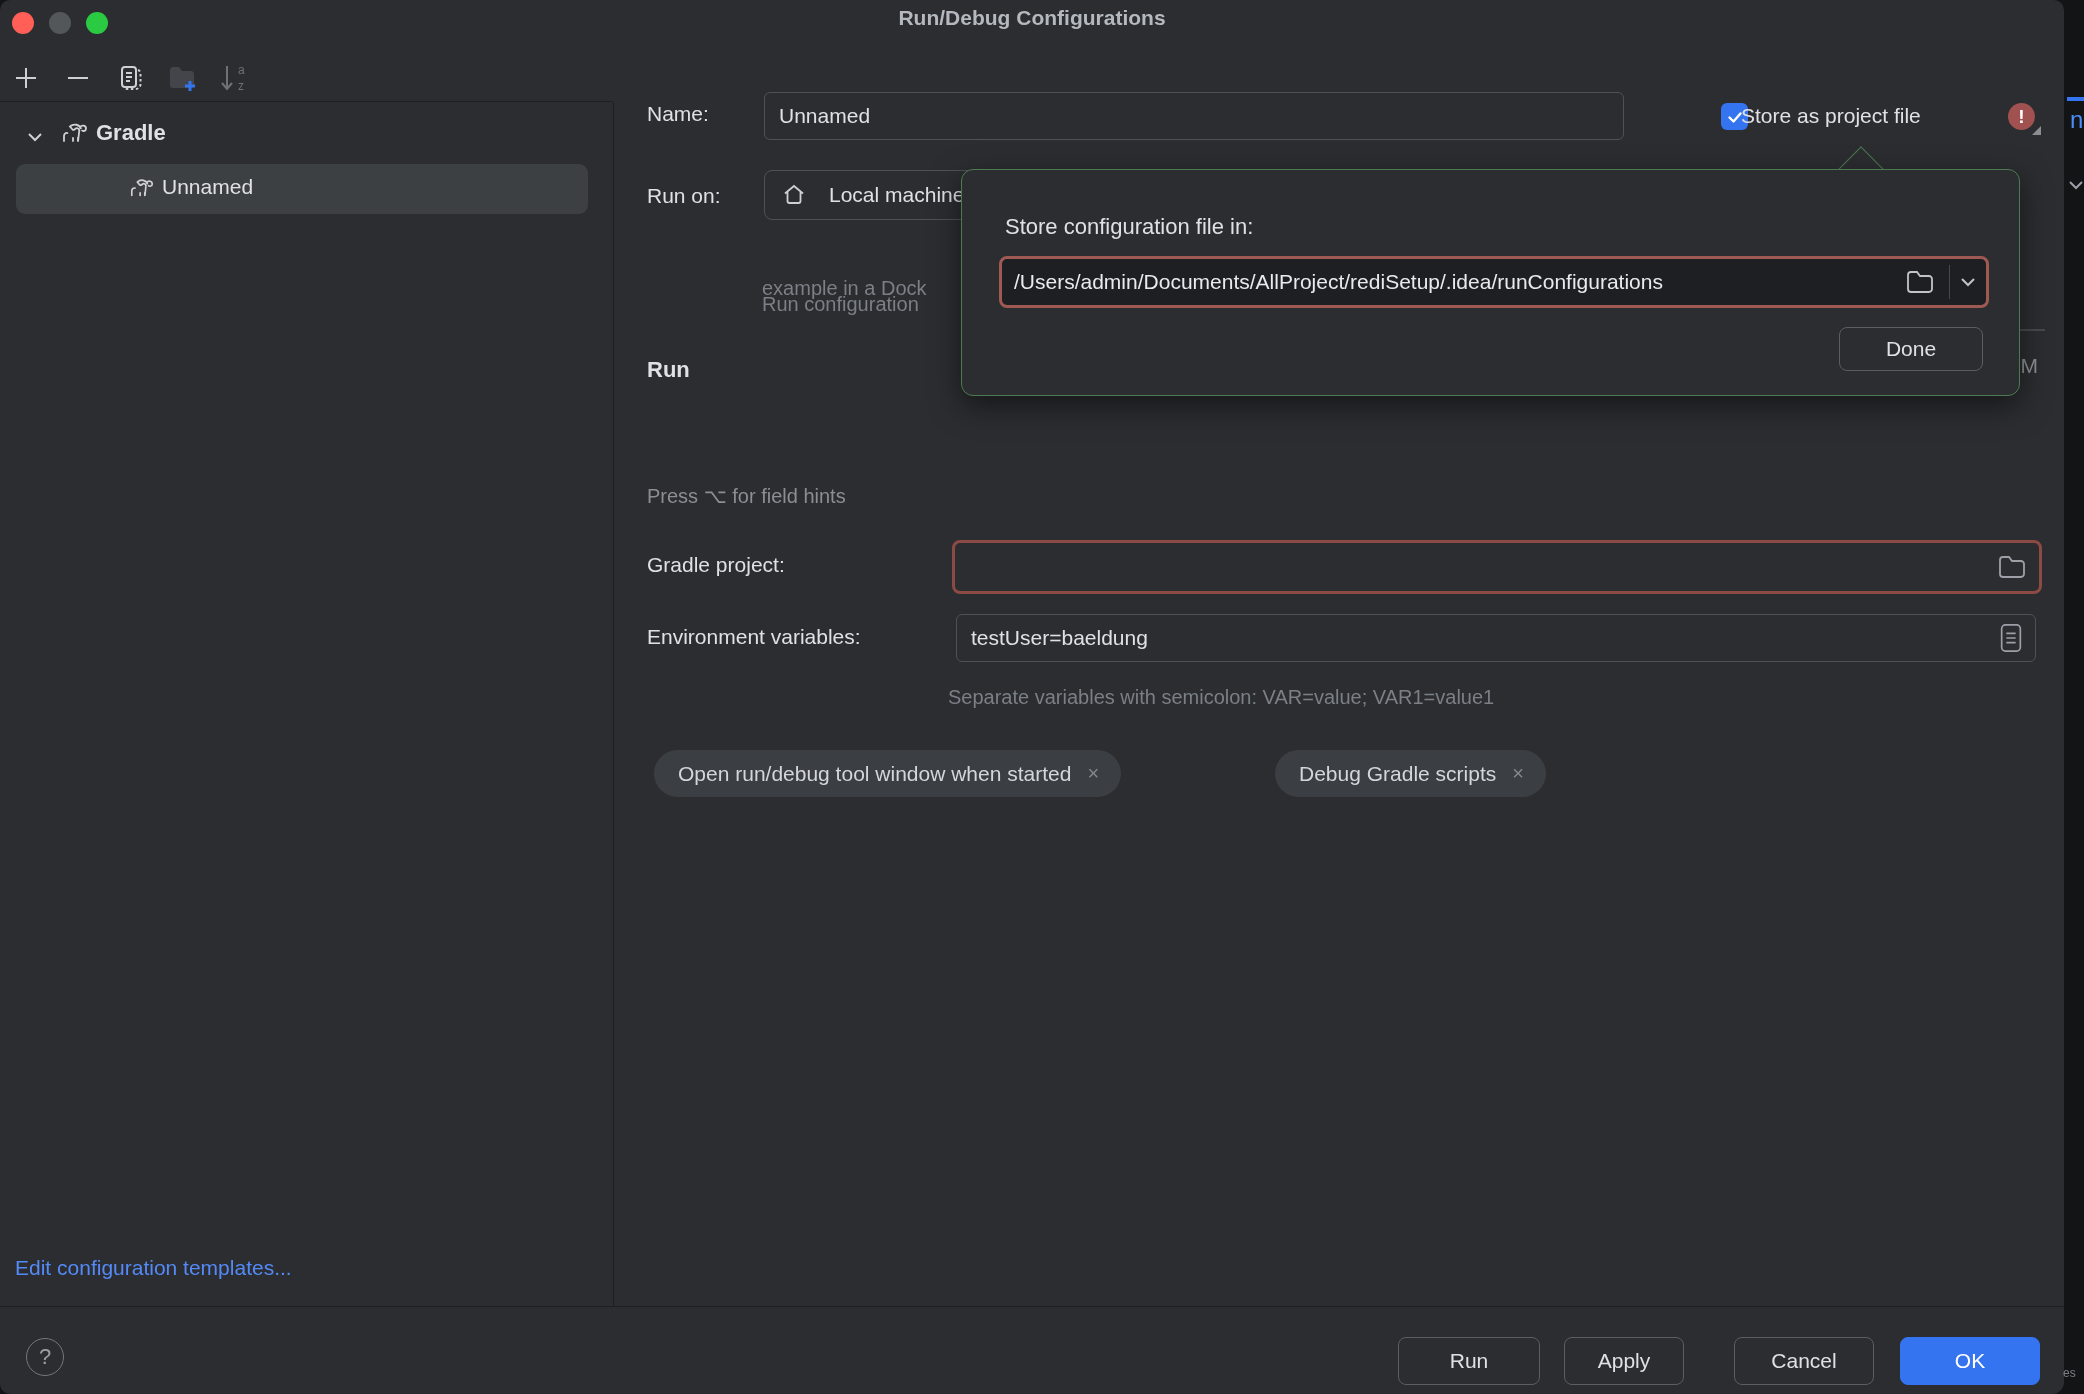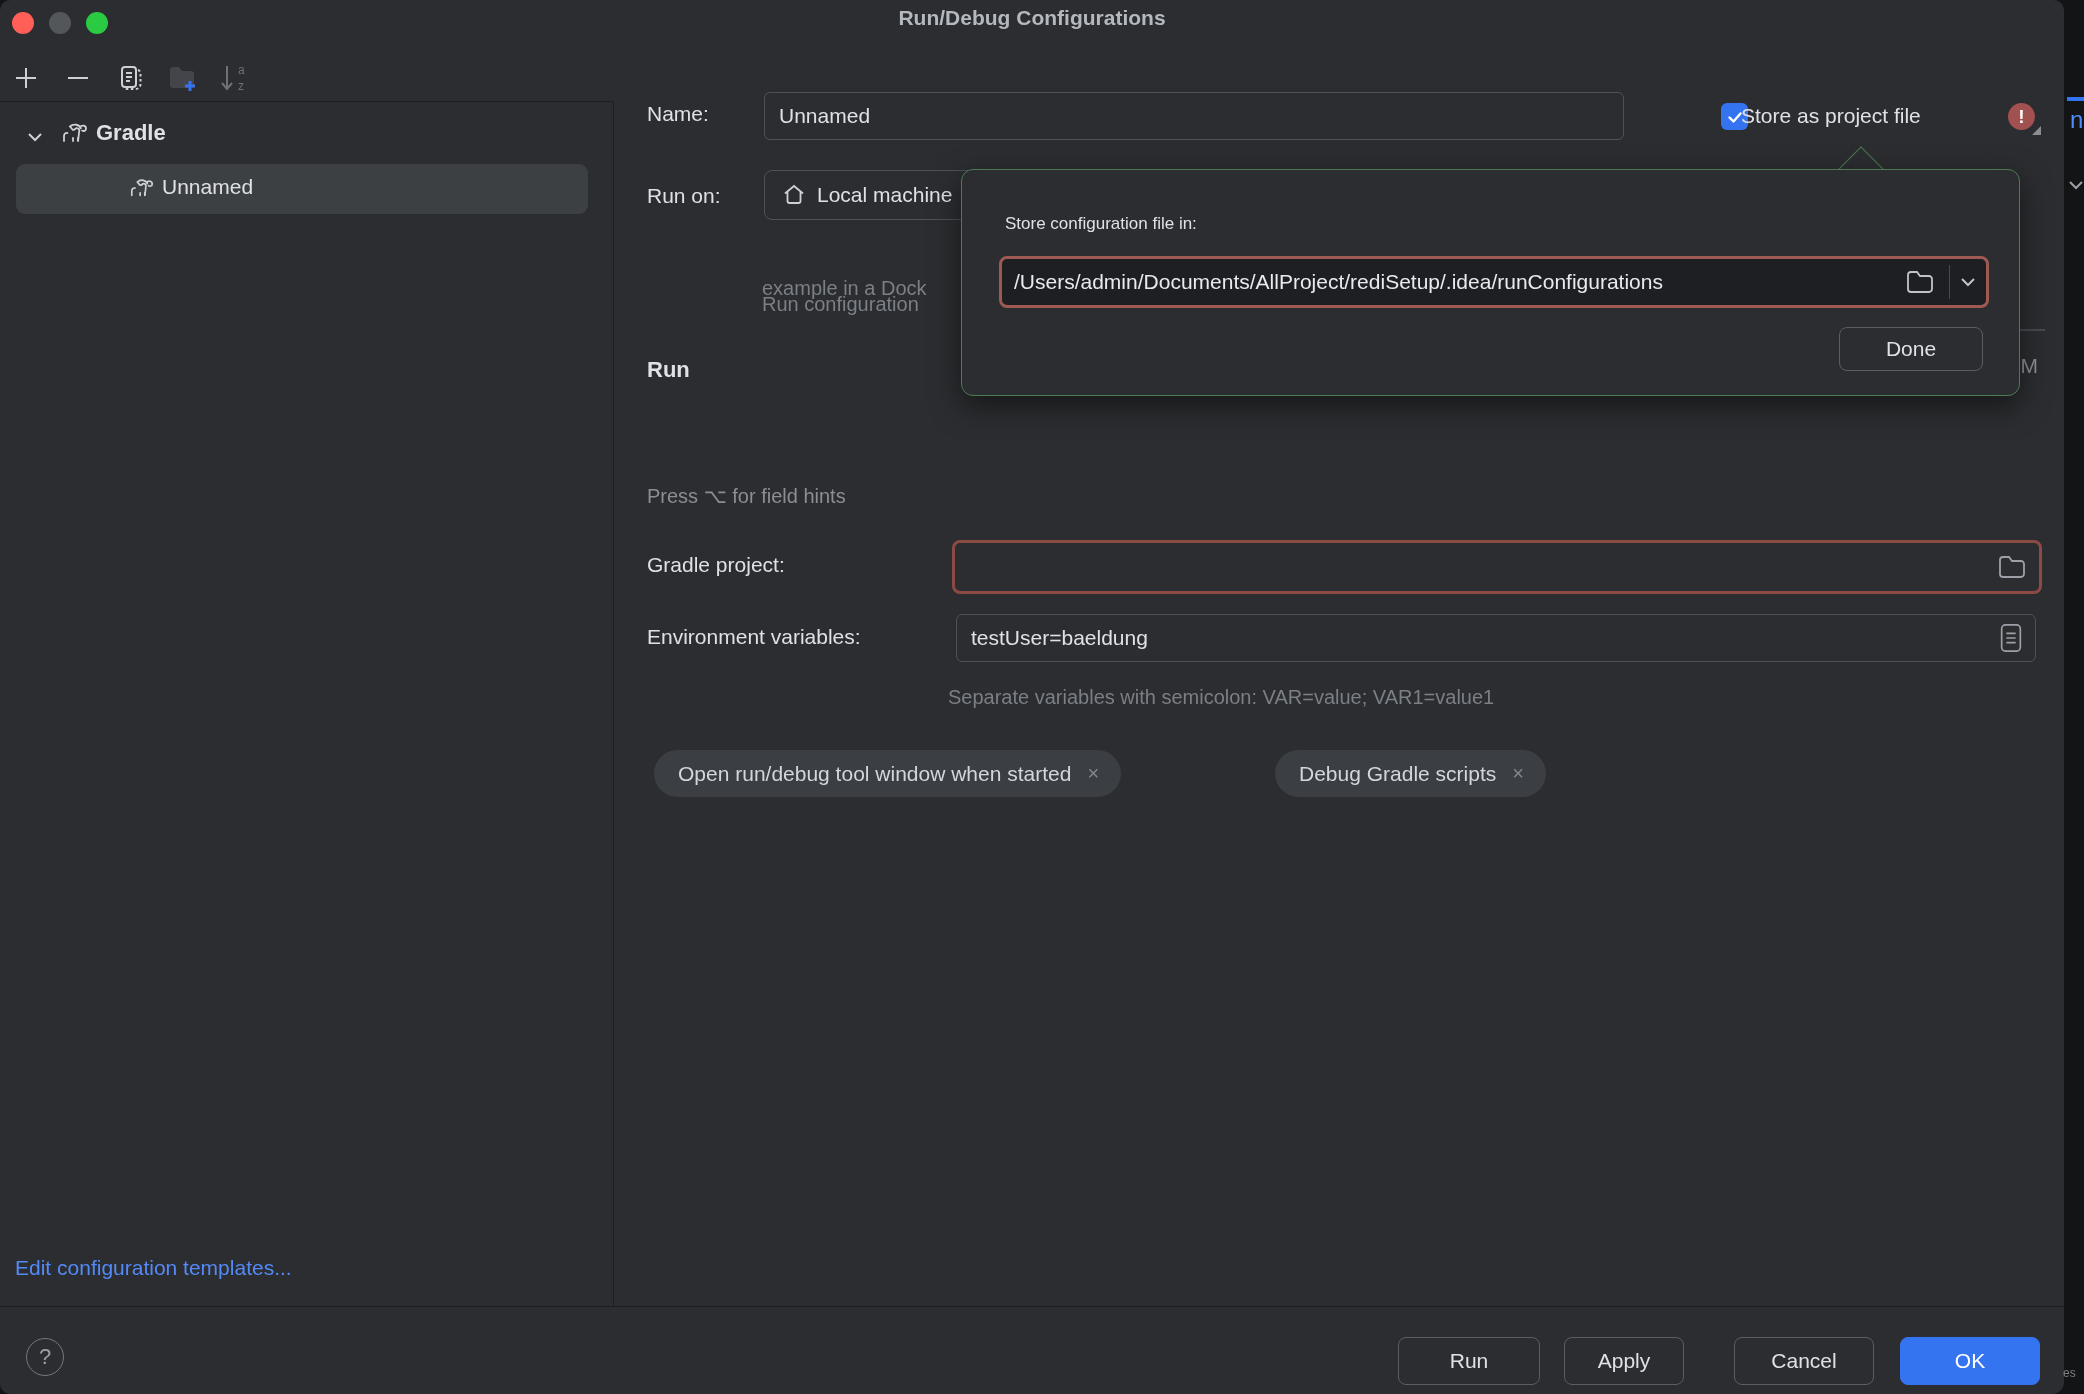--- a/index.html
+++ b/index.html
@@ -48,21 +48,21 @@
   .hint { position:absolute; font-size:20px; color:#7b7f86; white-space:nowrap; }
 
   .field { position:absolute; border:1px solid #4e5157; border-radius:6px; background:#2b2d30;
            display:flex; align-items:center; font-size:21px; color:#dfe1e5; }
   .field .txt { padding-left:14px; white-space:nowrap; overflow:hidden; }
   .field .right-ico { position:absolute; right:10px; top:50%; transform:translateY(-50%); display:flex; }
 
   #name-field { left:764px; top:92px; width:860px; height:48px; }
 
   #runon-combo { left:764px; top:170px; width:620px; height:50px; border-radius:8px; }
-  #runon-combo .txt { display:flex; align-items:center; gap:10px; }
+  #runon-combo .txt { display:flex; align-items:center; gap:22px; }
 
   #tasks-field { left:654px; top:416px; width:1382px; height:50px; }
   #tasks-field .txt { font-family:"DejaVu Sans Mono","Liberation Mono",monospace; color:#6e7277; font-size:21px; }
 
   #gradle-field { left:952px; top:540px; width:1090px; height:54px; border:3px solid #8c4a45; border-radius:8px; }
   #env-field { left:956px; top:614px; width:1080px; height:48px; }
 
   
   .checkbox { position:absolute; left:1721px; top:103px; width:27px; height:27px; background:#3574f0;
               border-radius:6px; display:flex; align-items:center; justify-content:center; }
@@ -85,21 +85,21 @@
   .tag .x { color:#85888e; font-size:20px; cursor:pointer; }
 
   
   #popup { position:absolute; left:961px; top:169px; width:1059px; height:227px;
            background:#2b2d30; border:1px solid #4d7a52; border-radius:12px; z-index:50;
            box-shadow:0 10px 30px rgba(0,0,0,.5); }
   #popup-arrow { position:absolute; left:1845px; top:153px; width:32px; height:32px;
                  background:#2b2d30; border-left:1px solid #4d7a52; border-top:1px solid #4d7a52;
                  transform:rotate(45deg); z-index:49; }
   #popup-arrow-mask { position:absolute; left:1830px; top:170px; width:64px; height:20px; background:#2b2d30; z-index:51; }
-  .popup-title { position:absolute; left:43px; top:44px; font-size:17px; color:#dfe1e5; z-index:52; }
+  .popup-title { position:absolute; left:43px; top:44px; font-size:22px; color:#dfe1e5; z-index:52; }
   .path-field { position:absolute; left:37px; top:86px; width:990px; height:52px; background:#1e1f22;
                 border:3px solid #9e5a52; border-radius:8px; display:flex; align-items:center; z-index:52; }
   .path-field .ptxt { padding-left:12px; font-size:21px; color:#e8eaed; white-space:nowrap; overflow:hidden; flex:1; }
   .path-sep { width:1px; height:34px; background:#46494e; margin:0 0 0 8px; }
   .path-folder { display:flex; margin:0 6px 0 8px; }
   .path-chev { display:flex; width:36px; align-items:center; justify-content:center; }
   .done-btn { position:absolute; right:36px; bottom:24px; width:144px; height:44px;
               border:1px solid #5a5d63; border-radius:8px; background:transparent; color:#dfe1e5;
               font-size:21px; font-family:"Liberation Sans",sans-serif; z-index:52; cursor:pointer; }
 

